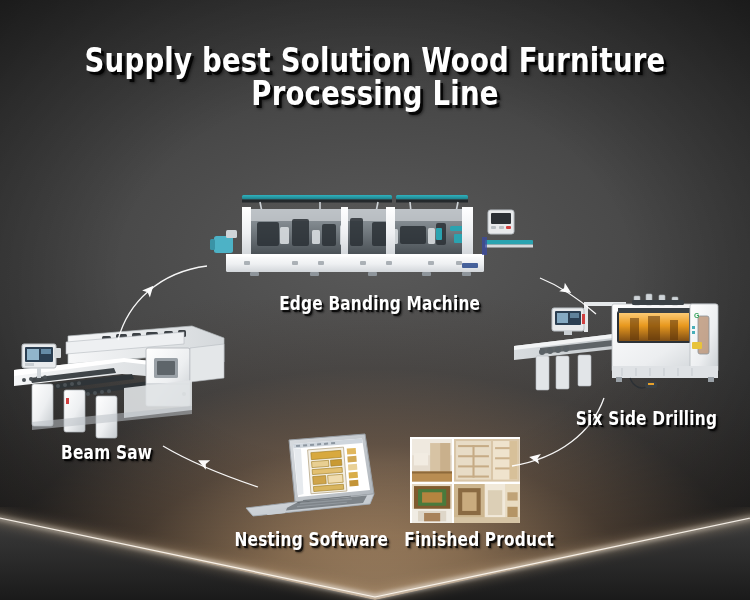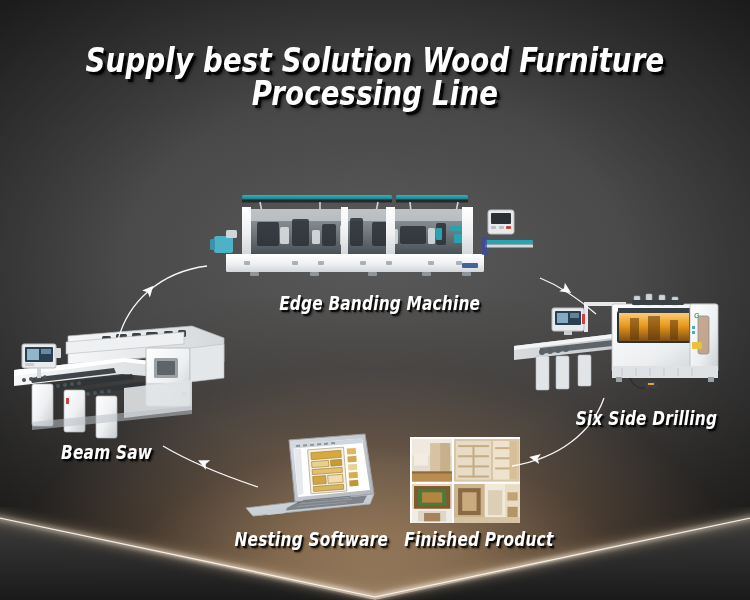--- a/index.html
+++ b/index.html
@@ -1,21 +1,21 @@
 <!DOCTYPE html>
 <html><head>
 <meta charset="utf-8">
 <style>
   html,body{margin:0;padding:0;}
   body{
     width:750px;height:600px;overflow:hidden;
     font-family:"Liberation Sans", sans-serif;
     background:#1f1f1f;
   }
-  #stage{position:relative;width:750px;height:600px;overflow:hidden;font-style:italic;}
+  #stage{position:relative;width:750px;height:600px;overflow:hidden;}
 
   
   .bg-base{
     position:absolute;inset:0;
     background:
       radial-gradient(ellipse 120% 80% at 50% 42%, #5a5a5a 0%, #4a4a4a 28%, #3a3a3a 52%, #272727 74%, #1c1c1c 100%);
   }
   .bg-warm{
     position:absolute;left:0;right:0;bottom:0;height:300px;
     background:

